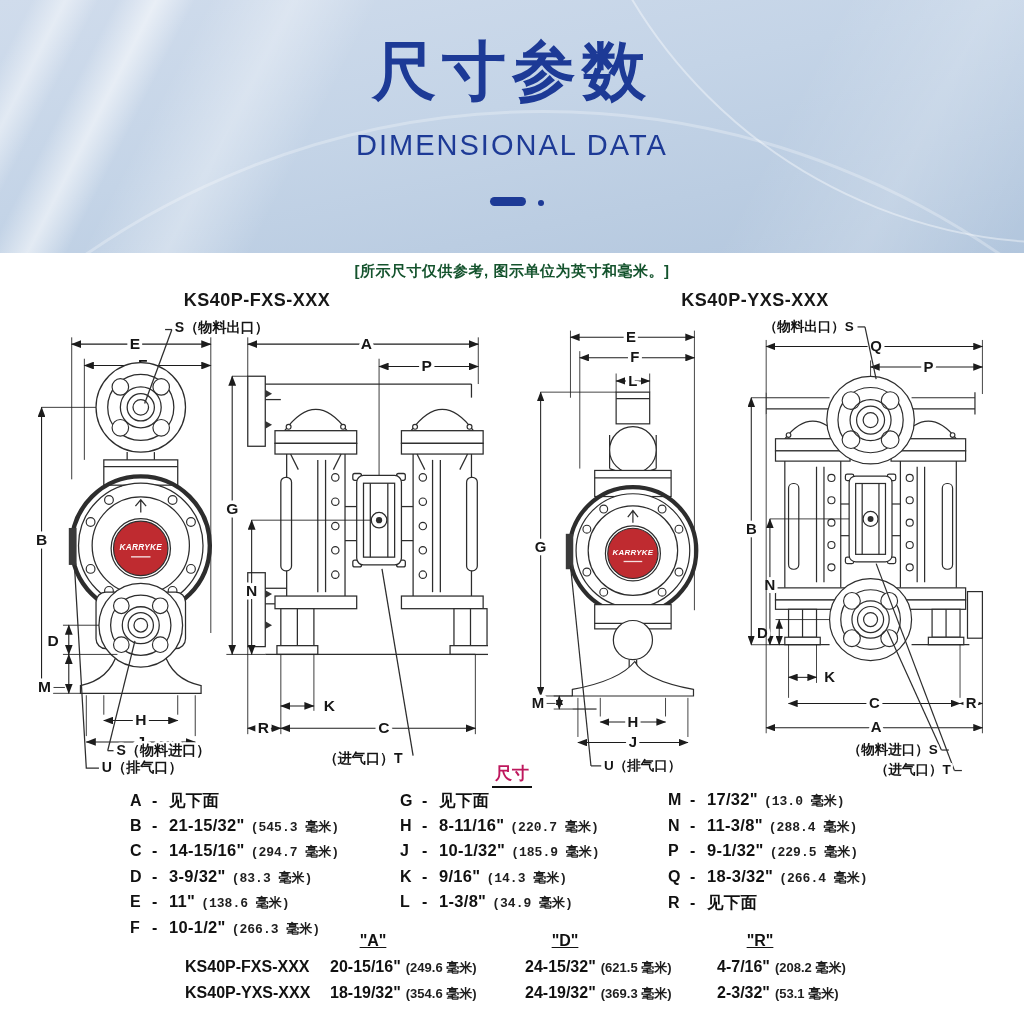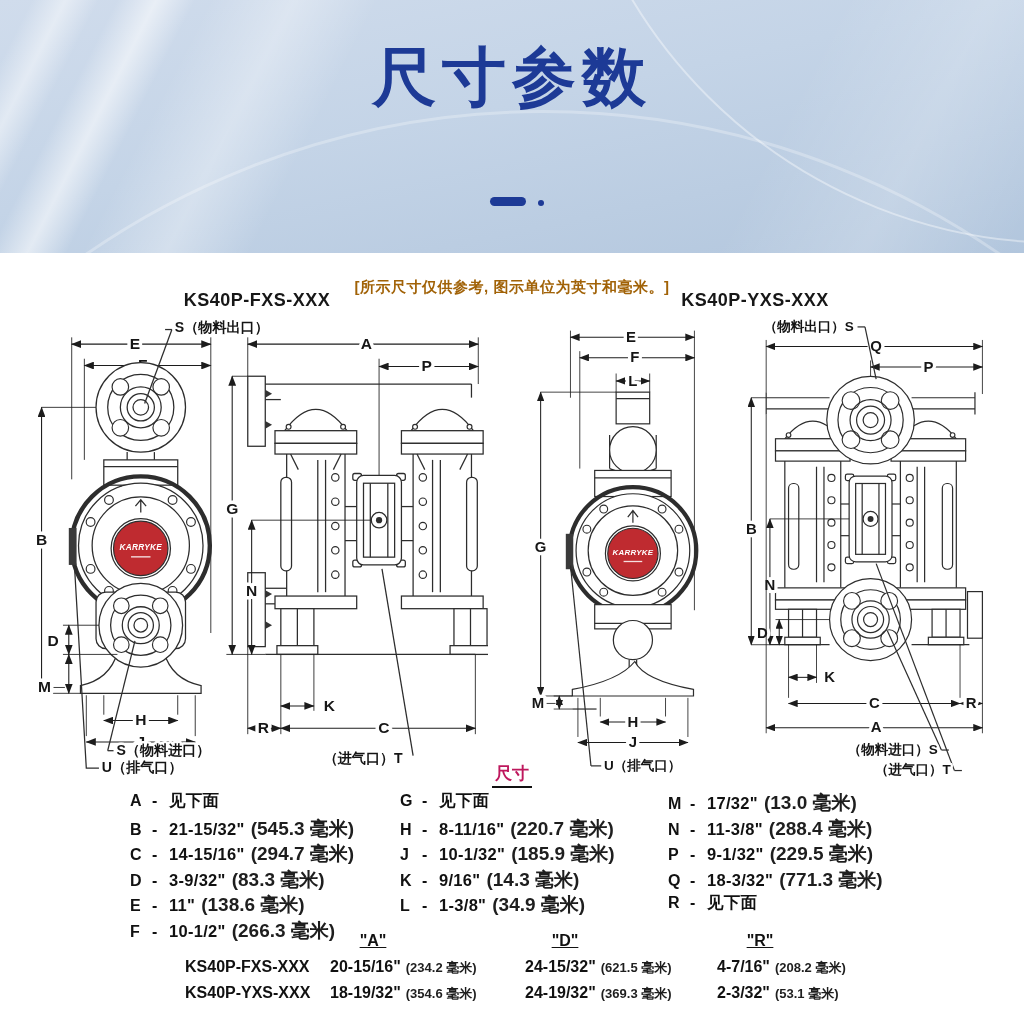--- a/index.html
+++ b/index.html
@@ -14,29 +14,29 @@
     background:linear-gradient(168deg,#d0dcec 0%,#c4d4e7 45%,#b2c6dd 100%); overflow:hidden; }
   .band { position:absolute; background:linear-gradient(90deg,rgba(255,255,255,0),rgba(255,255,255,.55) 50%,rgba(255,255,255,0));
     transform:rotate(27deg); }
   .b1 { width:70px;  height:600px; left:50px;  top:-160px; }
   .b2 { width:150px; height:600px; left:148px; top:-160px; opacity:.6; }
   .b3 { width:60px;  height:600px; left:-46px; top:-140px; opacity:.85; }
   .b4 { width:260px; height:640px; left:800px; top:-200px; opacity:.35; }
   .arc { position:absolute; border-radius:50%; border:2px solid rgba(255,255,255,.4); }
   .a1 { width:1000px; height:1000px; left:560px; top:-760px; }
   .a2 { width:1600px; height:1600px; left:-260px; top:110px; border-width:3px; opacity:.7; }
-  .hdr-title { position:absolute; top:34px; left:0; width:100%; text-align:center;
+  .hdr-title { position:absolute; top:28px; left:0; width:100%; text-align:center;
     font-size:64px; font-weight:600; color:#1d3a96; letter-spacing:6px; }
   .hdr-sub { position:absolute; top:129px; left:0; width:100%; text-align:center;
     font-size:29px; font-weight:500; color:#1d3a96; letter-spacing:2px; }
   .dash { position:absolute; top:197px; left:490px; width:36px; height:9px; border-radius:5px; background:#1d3a96; }
   .dotp { position:absolute; top:200px; left:538px; width:6px; height:6px; border-radius:50%; background:#1d3a96; }
   
   .note { position:absolute; top:262px; left:0; width:100%; text-align:center;
-    font-size:15px; font-weight:600; color:#a16207; letter-spacing:.5px;margin-top:16px; }
+    font-size:15px; font-weight:600; color:#14532d; letter-spacing:.5px; }
   
   .fig { position:absolute; }
   .fig-l { left:26px;  top:290px; width:462px; }
   .fig-r { left:520px; top:290px; width:470px; }
   .fig-title { text-align:center; font-size:18px; font-weight:600; color:#171717; letter-spacing:.5px; height:22px; }
   .fig svg { display:block; margin:0 auto; }
   
   .ln  { stroke:#2d2d2d; stroke-width:1.3; fill:none; }
   .lnf { stroke:#2d2d2d; stroke-width:1.3; fill:#fff; }
   .thk { stroke:#2d2d2d; stroke-width:4.5; fill:none; }
@@ -53,21 +53,21 @@
   
   .dims { position:absolute; top:758px; left:0; width:1024px; }
   .dims-heading { position:absolute; left:492px; top:4px; font-size:17px; font-weight:700; color:#be185d;
     border-bottom:2px solid #111; padding:0 3px 1px 3px; }
   .dcol { position:absolute; top:32px; }
   .dc1 { left:130px; } .dc2 { left:400px; } .dc3 { left:668px; }
   .drow { display:flex; align-items:baseline; height:25.5px; white-space:nowrap; }
   .dl  { width:22px; font-size:16px; font-weight:700; color:#111; }
   .dsep{ width:17px; font-size:16px; font-weight:700; color:#111; }
   .dv  { font-size:16.5px; font-weight:700; color:#111; margin-right:6px; letter-spacing:.3px; }
-  .dm  { font-size:19px; font-weight:600; color:#1e1e1e; }
+  .dm  { font-size:13px; font-weight:600; color:#1e1e1e;font-family:Liberation Mono, monospace; }
   
   .tbl { position:absolute; top:928px; left:0; width:1024px; }
   .th { position:absolute; top:4px; width:80px; text-align:center; font-size:16px; font-weight:700;
         color:#111; text-decoration:underline; }
   .th-a { left:333px; } .th-d { left:525px; } .th-r { left:720px; }
   .trow { position:absolute; left:0; width:1024px; height:26px; white-space:nowrap; }
   .tr1 { top:30px; } .tr2 { top:56px; }
   .tmodel { position:absolute; left:185px; font-size:16px; font-weight:700; color:#111; }
   .tcell { position:absolute; }
   .tca { left:330px; } .tcd { left:525px; } .tcr { left:717px; }
@@ -78,20 +78,21 @@
 <body>
 
 <div class="hdr">
   <div class="band b3"></div>
   <div class="band b1"></div>
   <div class="band b2"></div>
   <div class="band b4"></div>
   <div class="arc a1"></div>
   <div class="arc a2"></div>
   <div class="hdr-title">尺寸参数</div>
+  <div class="hdr-sub">DIMENSIONAL DATA</div>
   <div class="dash"></div>
   <div class="dotp"></div>
 </div>
 
 <div class="note">[所示尺寸仅供参考, 图示单位为英寸和毫米。]</div>
 
 <div class="fig fig-l">
   <div class="fig-title">KS40P-FXS-XXX</div>
   <svg width="462" height="465" viewBox="0 0 475 478" role="img">
     <defs>
@@ -630,39 +631,39 @@
     <div class="drow">
         <span class="dl">P</span>
         <span class="dsep">-</span>
         <span class="dv">9-1/32"</span>
         <span class="dm">(229.5 毫米)</span>
       </div>
     <div class="drow">
         <span class="dl">Q</span>
         <span class="dsep">-</span>
         <span class="dv">18-3/32"</span>
-        <span class="dm">(771.3 毫米)</span>
+        <span class="dm">(266.4 毫米)</span>
       </div>
     <div class="drow">
         <span class="dl">R</span>
         <span class="dsep">-</span>
         <span class="dv">见下面</span>
         <span class="dm"></span>
       </div>
   </div>
 </div>
 
 <div class="tbl">
   <div class="th th-a">"A"</div>
   <div class="th th-d">"D"</div>
   <div class="th th-r">"R"</div>
 
   <div class="trow tr1">
     <span class="tmodel">KS40P-FXS-XXX</span>
-    <span class="tcell tca"><span class="tv">20-15/16"</span><span class="tm">(234.2 毫米)</span></span>
+    <span class="tcell tca"><span class="tv">20-15/16"</span><span class="tm">(249.6 毫米)</span></span>
     <span class="tcell tcd"><span class="tv">24-15/32"</span><span class="tm">(621.5 毫米)</span></span>
     <span class="tcell tcr"><span class="tv">4-7/16"</span><span class="tm">(208.2 毫米)</span></span>
   </div>
   <div class="trow tr2">
     <span class="tmodel">KS40P-YXS-XXX</span>
     <span class="tcell tca"><span class="tv">18-19/32"</span><span class="tm">(354.6 毫米)</span></span>
     <span class="tcell tcd"><span class="tv">24-19/32"</span><span class="tm">(369.3 毫米)</span></span>
     <span class="tcell tcr"><span class="tv">2-3/32"</span><span class="tm">(53.1 毫米)</span></span>
   </div>
 </div>

